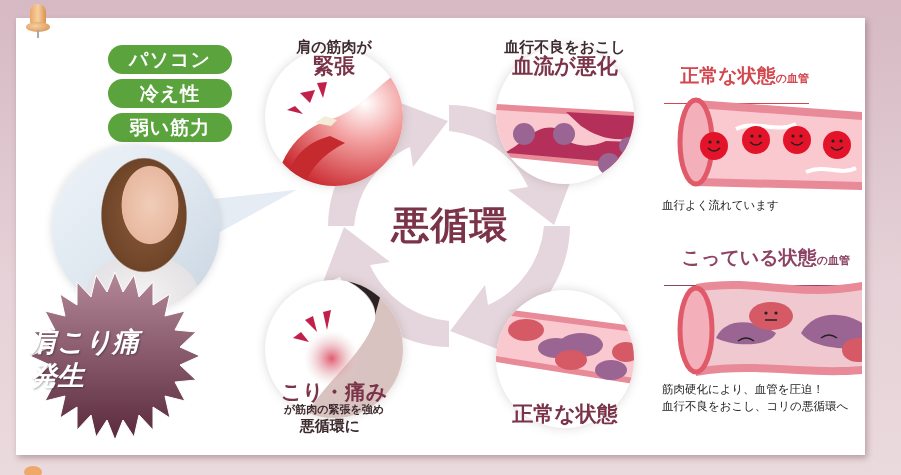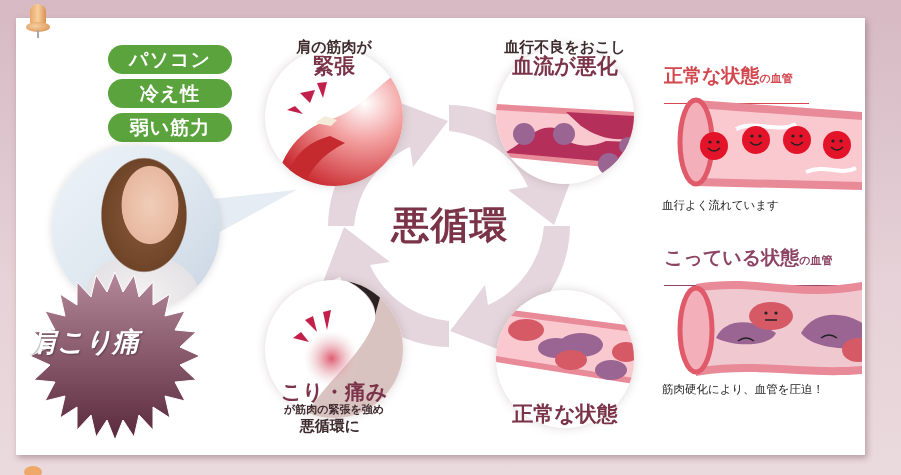--- a/index.html
+++ b/index.html
@@ -74,20 +74,21 @@
     position: absolute; border-radius: 50%; background: #fff;
     box-shadow: 0 0 10px rgba(120,90,100,0.25);
     overflow: hidden;
   }
   .label-small { position: absolute; text-align: center; color: #3d2a2e; font-weight: bold; font-size: 15px; }
   .label-big { position: absolute; text-align: center; color: #7a3348; font-weight: bold; font-size: 21px; }
 
   .side-title {
     position: absolute; left: 664px; font-weight: bold; font-size: 19px;
     padding-bottom: 14px;
+    text-align: right;
   }
   .side-title .suf { font-size: 11px; }
   .side-title.normal { color: #d2484e; border-bottom: 1.5px solid #d2484e; width: 145px; }
   .side-title.stiff { color: #8d4464; border-bottom: 1.5px solid #8d4464; width: 186px; }
   .side-caption { position: absolute; left: 662px; color: #222; font-size: 11.5px; line-height: 17px; }
 </style>
 </head>
 <body>
 
 <div class="card"></div>
@@ -111,20 +112,21 @@
     <linearGradient id="bg1" x1="0" y1="0" x2="0" y2="1">
       <stop offset="0" stop-color="#b48899"></stop>
       <stop offset="1" stop-color="#5a2a3c"></stop>
     </linearGradient>
   </defs>
   <polygon fill="url(#bg1)" stroke="#fff" stroke-width="1" points="
     85,2 93,22 104,5 109,27 123,12 123,35 140,24 135,46 155,41 145,60 166,62 150,77 170,86 150,95 166,110 145,112 155,131 135,126 140,148 123,137 123,160 109,145 104,167 93,150 85,170 77,150 66,167 61,145 47,160 47,137 30,148 35,126 15,131 25,112 4,110 20,95 0,86 20,77 4,62 25,60 15,41 35,46 30,24 47,35 47,12 61,27 66,5 77,22"></polygon>
 </svg>
 <div class="burst-text">
   <div>肩こり痛</div>
+  <div>発生</div>
 </div>
 
 <svg class="cycle-bg" viewBox="0 0 262 262">
   <g fill="#e4d6dc">
     <path d="M131,10 A121,121 0 0 1 240,80 L258,72 L236,130 L190,95 L210,92 A95,95 0 0 0 131,36 Z"></path>
     <path d="M252,131 A121,121 0 0 1 182,240 L190,258 L132,236 L167,190 L170,210 A95,95 0 0 0 226,131 Z"></path>
     <path d="M131,252 A121,121 0 0 1 22,182 L4,190 L26,132 L72,167 L52,170 A95,95 0 0 0 131,226 Z"></path>
     <path d="M10,131 A121,121 0 0 1 80,22 L72,4 L130,26 L95,72 L92,52 A95,95 0 0 0 36,131 Z"></path>
   </g>
 </svg>
@@ -253,13 +255,14 @@
       <circle cx="100" cy="35" r="1.6"></circle>
     </g>
   <path d="M89,42 L101,42" stroke="#222" stroke-width="1.5"></path>
   <g stroke="#222" stroke-width="1.5" fill="none">
     <path d="M62,63 Q70,57 78,63"></path>
       <path d="M145,60 Q153,54 161,60"></path>
   </g>
 </svg>
 <div class="side-caption" style="top:381px;">
   <div>筋肉硬化により、血管を圧迫！</div>
+  <div>血行不良をおこし、コリの悪循環へ</div>
 </div>
 
 </body></html>

